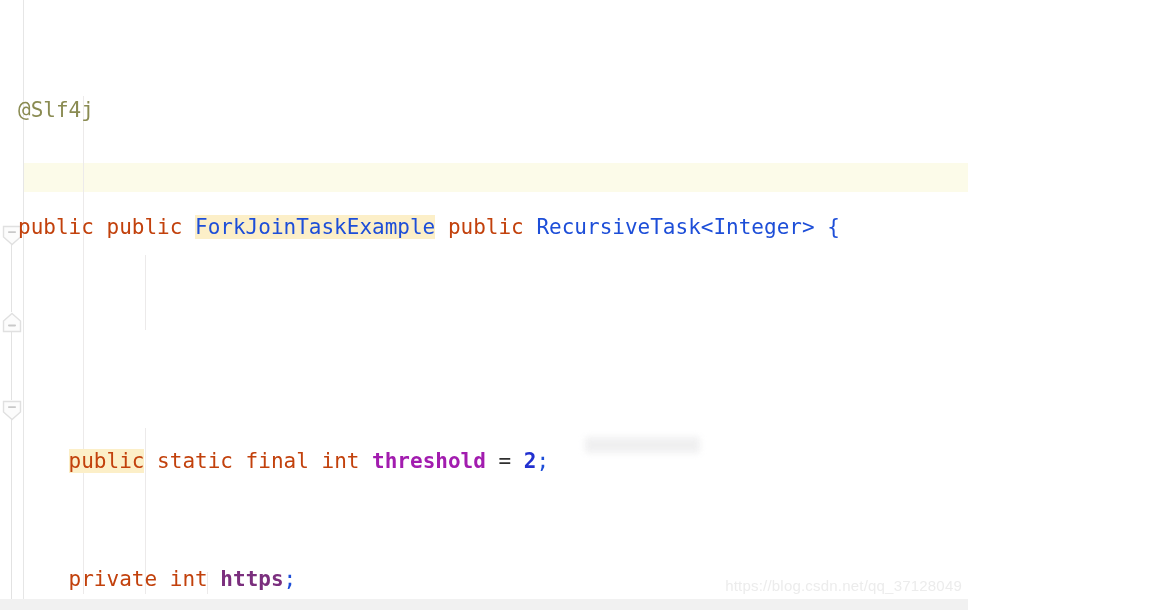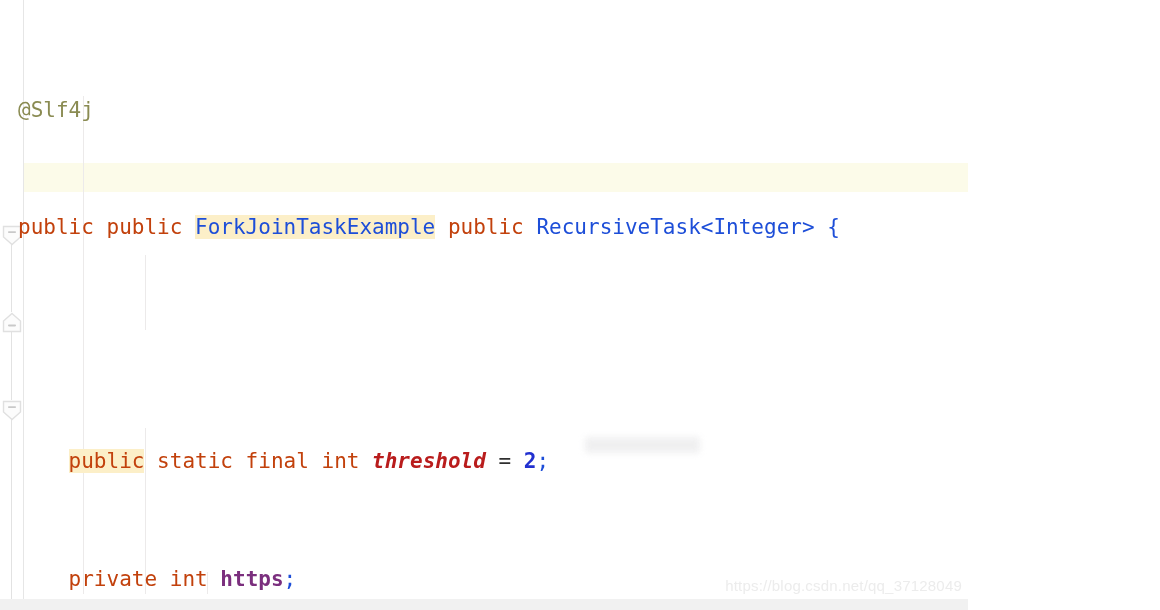--- a/index.html
+++ b/index.html
@@ -71,21 +71,21 @@
     color: #2a2a2a;
     letter-spacing: 0px;
   }
   .line { height: 29.3px; }
 
   
   .kw      { color: #c2410c; font-weight: normal; }
   .plain   { color: #1d4ed8; }
   .anno    { color: #8a8b52; }
   .field   { color: #7b2f7e; font-weight: bold; }
-  .field-i { color: #b91c1c; font-weight: bold; font-style: italic; }
+  .field-i { color: #a21caf; font-weight: bold; }
   .num     { color: #2231d0; font-weight: bold; }
   .op      { color: #2f2f2f; }
 
   
   .hl-ident  { background: #fcefc8; }
 
   
   .redaction {
     position: absolute;
     left: 585px; top: 437px;

